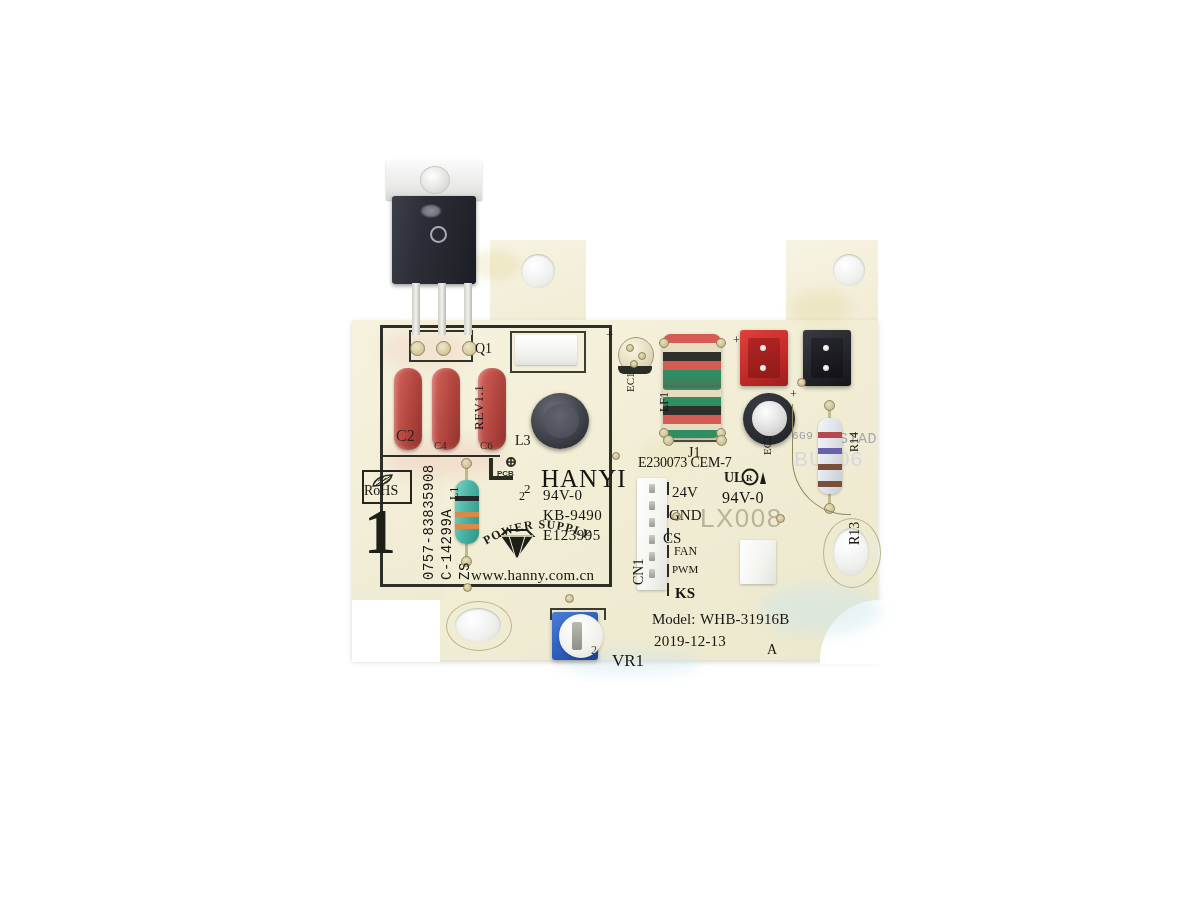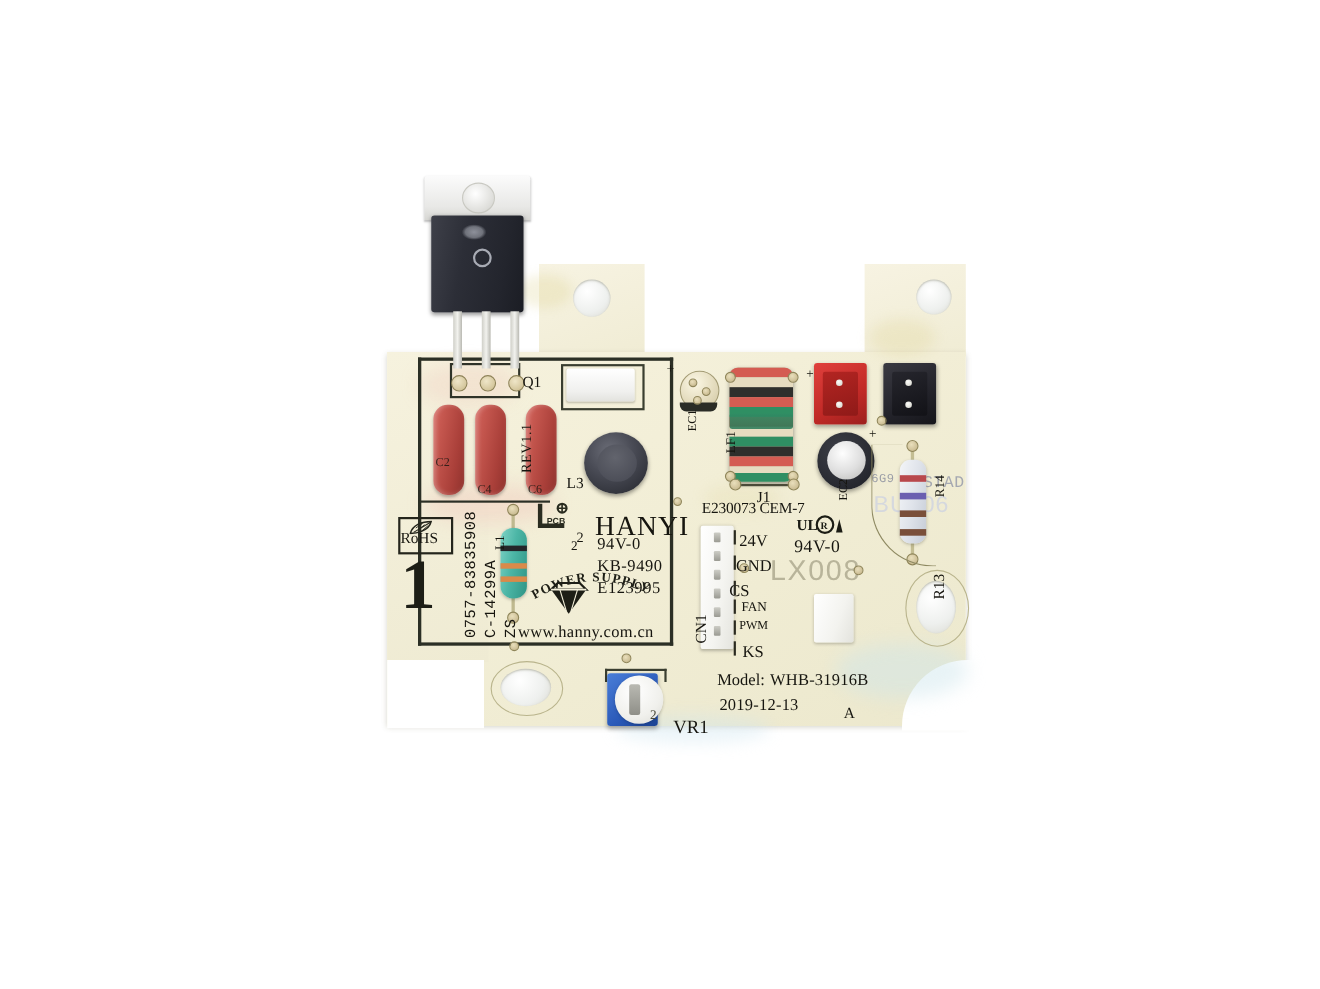--- a/index.html
+++ b/index.html
@@ -222,21 +222,21 @@
   <div class="q1-lead" style="left:464px;top:283px;height:52px;"></div>
   <div class="q1-pad" style="left:410px;top:341px;"></div>
   <div class="q1-pad" style="left:436px;top:341px;"></div>
   <div class="q1-pad" style="left:462px;top:341px;"></div>
 
   <div class="t serif" style="left:475px;top:342px;font-size:14px;">Q1</div>
 
   <div class="redcap" style="left:394px;top:368px;"></div>
   <div class="redcap" style="left:432px;top:368px;"></div>
   <div class="redcap" style="left:478px;top:368px;"></div>
-  <div class="t serif" style="left:396px;top:416px;font-size:11px;opacity:.8;">C2</div>
+  <div class="t serif" style="left:396px;top:428px;font-size:16px;opacity:.8;">C2</div>
   <div class="t serif" style="left:434px;top:440px;font-size:11px;opacity:.8;">C4</div>
   <div class="t serif" style="left:480px;top:440px;font-size:11px;opacity:.8;">C6</div>
 
   <div class="t serif rot" style="left:472px;top:430px;font-size:13px;letter-spacing:.5px;">REV1.1</div>
 
   <div id="white-blk"></div>
   <div class="silk-box" style="left:510px;top:331px;width:72px;height:38px;border-width:2px;border-color:#3a3e30;"></div>
   <div id="cap-black"></div>
   <div id="cap-black-top"></div>
   <div class="t serif" style="left:515px;top:434px;font-size:14px;">L3</div>
@@ -331,21 +331,21 @@
   <div class="cn1pin" style="top:535px;"></div>
   <div class="cn1pin" style="top:552px;"></div>
   <div class="cn1pin" style="top:569px;"></div>
   <div class="t serif rot" style="left:632px;top:585px;font-size:14px;">CN1</div>
 
   <div class="t serif" style="left:672px;top:485px;font-size:15px;">24V</div>
   <div class="t serif" style="left:669px;top:508px;font-size:15px;">GND</div>
   <div class="t serif" style="left:663px;top:531px;font-size:15px;">CS</div>
   <div class="t serif" style="left:674px;top:545px;font-size:12px;">FAN</div>
   <div class="t serif" style="left:672px;top:564px;font-size:11px;">PWM</div>
-  <div class="t serif" style="left:675px;top:586px;font-size:15px;">KS</div>
+  <div class="t serif" style="left:675px;top:586px;font-size:15px;font-weight:bold;">KS</div>
 
   <div class="silk-line" style="left:667px;top:482px;width:2px;height:13px;background:#2a2a20;"></div>
   <div class="silk-line" style="left:667px;top:505px;width:2px;height:13px;background:#2a2a20;"></div>
   <div class="silk-line" style="left:667px;top:528px;width:2px;height:13px;background:#2a2a20;"></div>
   <div class="silk-line" style="left:667px;top:545px;width:2px;height:13px;background:#2a2a20;"></div>
   <div class="silk-line" style="left:667px;top:564px;width:2px;height:13px;background:#2a2a20;"></div>
   <div class="silk-line" style="left:667px;top:583px;width:2px;height:13px;background:#2a2a20;"></div>
 
   <div id="cn-small"></div>
 

